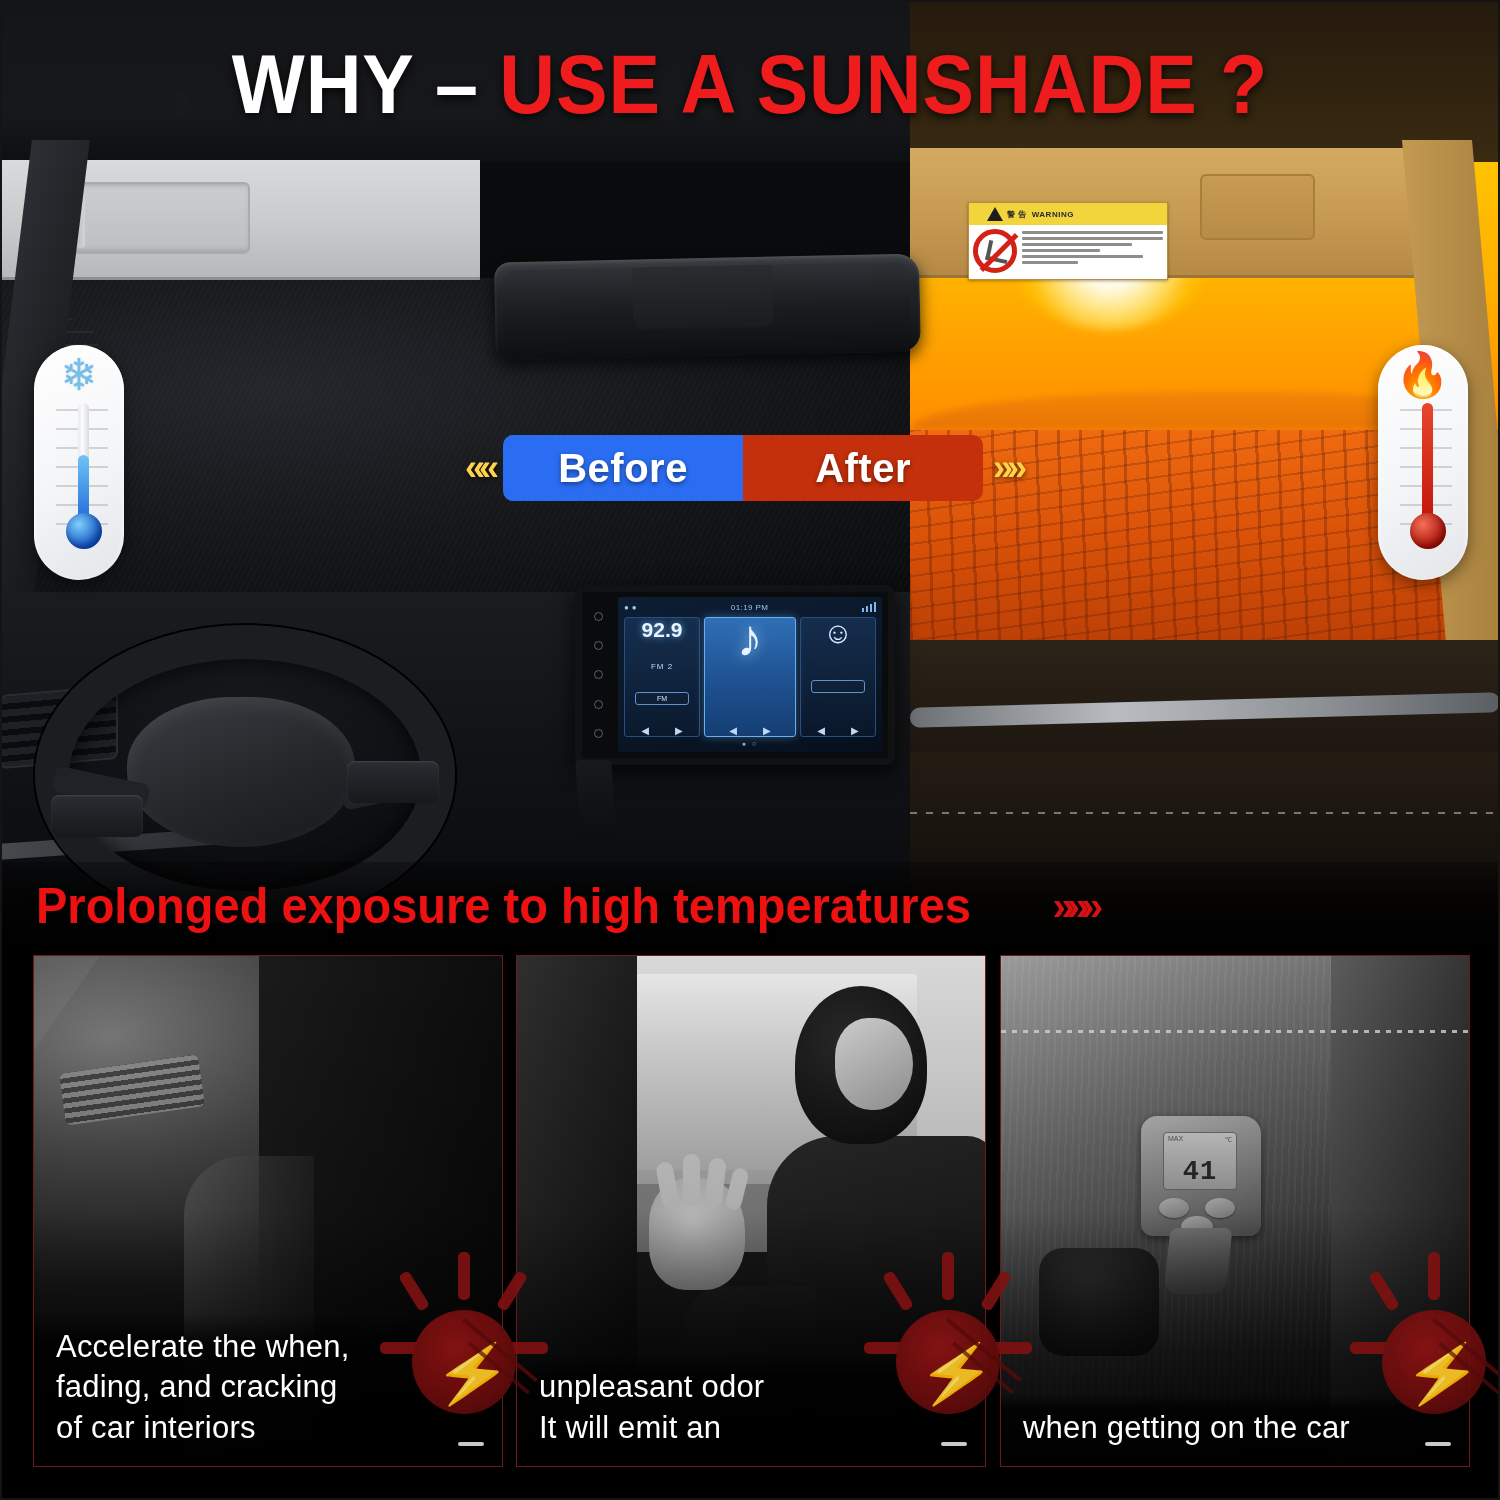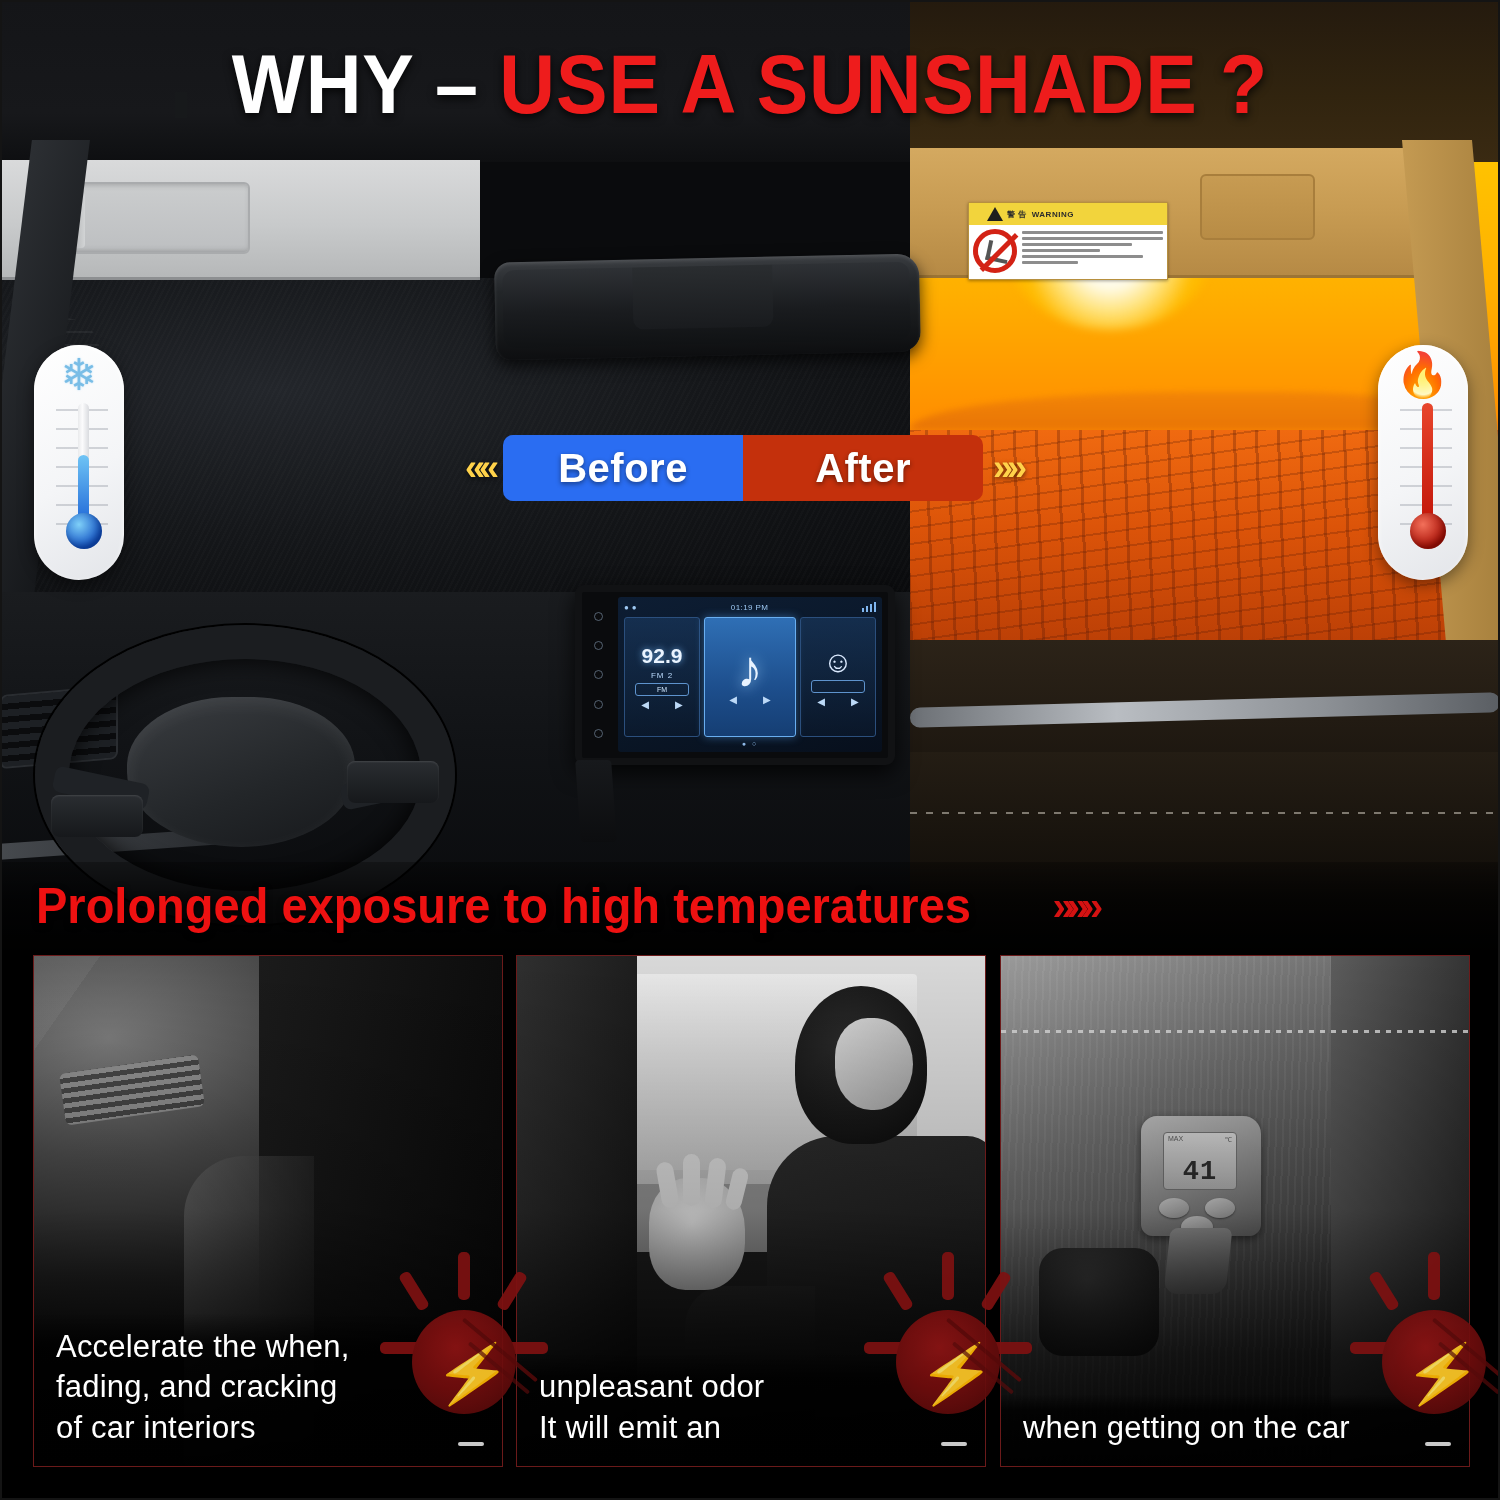--- a/index.html
+++ b/index.html
@@ -125,21 +125,21 @@
   .ivi-screen { position:absolute; left:36px; top:5px; right:6px; bottom:6px; border-radius:3px;
                 background:linear-gradient(165deg,#0d1d33 0%,#0a1728 55%,#070f1c 100%); overflow:hidden;
                 padding:5px 6px; }
   .ivi-top { display:flex; align-items:center; justify-content:space-between;
              font-size:8px; color:#9ec8f2; letter-spacing:.4px; }
   .ivi-top .bars { display:flex; gap:2px; align-items:flex-end; }
   .ivi-top .bars i { display:block; width:2px; background:#7fb6ef; }
   .ivi-cards { display:flex; gap:4px; margin-top:5px; height:120px; }
   .ivi-card { flex:1; border:1px solid #2b4f7d; border-radius:3px;
               background:linear-gradient(180deg,rgba(28,62,104,.55),rgba(12,28,50,.5));
-              display:flex; flex-direction:column; align-items:center; justify-content:center; gap:3px; position:relative; }
+              display:flex; flex-direction:column; align-items:center; justify-content:space-between; gap:3px; position:relative; }
   .ivi-card.mid { flex:0 0 92px; background:linear-gradient(180deg,#2f6fb5,#1d4e8c 60%,#153e73);
                   border:1px solid #69aef0; box-shadow:0 0 10px rgba(90,170,255,.45); }
   .ivi-freq { font-size:21px; font-weight:bold; color:#eaf4ff; text-shadow:0 0 7px rgba(120,190,255,.8);
               font-family:"Liberation Sans", sans-serif; }
   .ivi-band { font-size:8px; color:#b9d9fb; letter-spacing:1px; }
   .ivi-pill { width:54px; height:13px; border:1px solid #5e93cd; border-radius:3px;
               font-size:7px; color:#cfe6ff; display:flex; align-items:center; justify-content:center; }
   .ivi-arrows { display:flex; gap:26px; color:#bcd9f7; font-size:10px; }
   .ivi-note { font-size:52px; color:#e8f3ff; line-height:.8; text-shadow:0 0 14px rgba(160,215,255,.9); }
   .ivi-person { font-size:30px; color:#dbeaff; line-height:1; }

